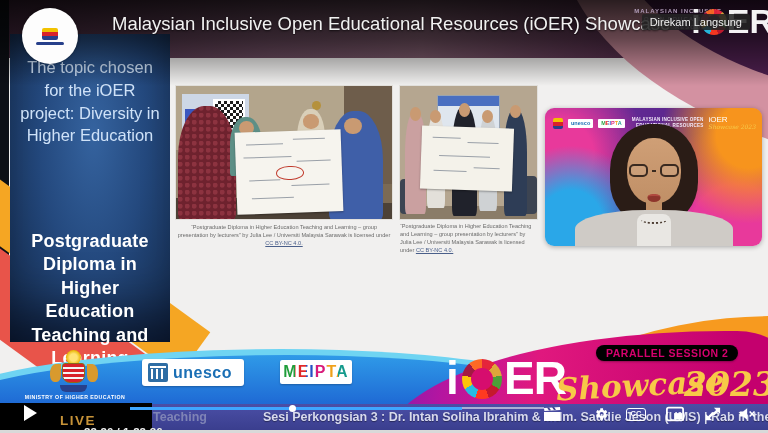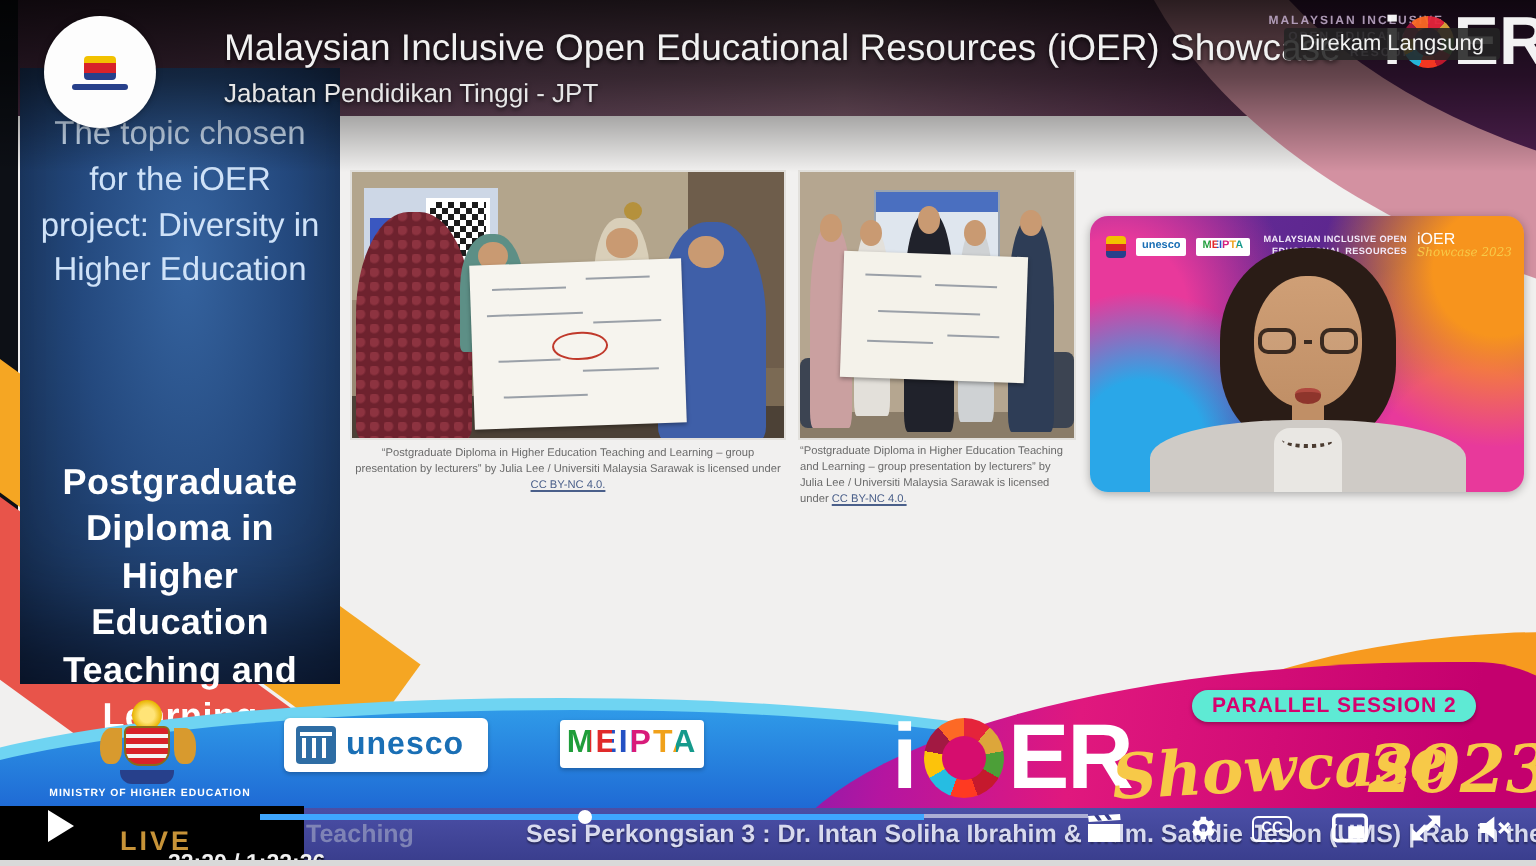--- a/index.html
+++ b/index.html
@@ -169,21 +169,21 @@
     font-family:"Liberation Sans",sans-serif;}
   .ioer-i{position:absolute;left:8px;top:10px;}
   .ioer-er{position:absolute;left:66px;top:10px;letter-spacing:-1px;}
   .wheel{position:absolute;left:24px;top:14px;width:40px;height:40px;border-radius:50%;
     background:conic-gradient(#e5243b 0 40deg,#dda63a 40deg 80deg,#4c9f38 80deg 120deg,#c5192d 120deg 160deg,#ff3a21 160deg 200deg,#26bde2 200deg 240deg,#fcc30b 240deg 280deg,#a21942 280deg 320deg,#fd6925 320deg 360deg);}
   .wheel-hole{position:absolute;left:9px;top:9px;width:22px;height:22px;border-radius:50%;background:#d60d6e;}
   .ioer-showcase{position:absolute;left:118px;top:22px;color:#f7c948;font-size:31px;
     font-family:"DejaVu Serif",serif;font-style:italic;font-weight:bold;transform:rotate(-3deg);}
   .ioer-year{position:absolute;left:246px;top:20px;color:#f7c948;font-size:33px;font-style:italic;
     font-weight:bold;font-family:"DejaVu Serif",serif;}
-  .session-badge{position:absolute;left:158px;top:0px;background:#5eead4;border-radius:10px;
+  .session-badge{position:absolute;left:158px;top:0px;background:#000000;border-radius:10px;
     padding:2px 10px;color:#d6006e;font-weight:bold;font-size:10.5px;letter-spacing:.5px;
     box-shadow:0 1px 2px rgba(0,0,0,.3);}
 
   
   .yt-top{left:0;top:0;width:768px;height:86px;
     background:linear-gradient(180deg,rgba(0,0,0,.80) 0%,rgba(0,0,0,.52) 45%,rgba(0,0,0,0) 100%);}
   .watermark{right:46px;top:8px;text-align:right;color:#bda8c6;font-size:6px;font-weight:bold;
     letter-spacing:1px;line-height:1.3;opacity:.9;}
   .wm-logo{right:-6px;top:4px;color:#fff;font-weight:bold;font-size:34px;line-height:1;opacity:.95;}
   .wm-wheel{display:inline-block;width:26px;height:26px;border-radius:50%;vertical-align:-2px;
@@ -365,21 +365,20 @@
     <div>OPEN EDUCATIONAL</div>
     <div>RESOURCES</div>
   </div>
   <div class="abs wm-logo"><span>i</span><span class="wm-wheel"></span><span>ER</span></div>
   <div class="abs avatar">
     <div class="mini-crest"></div>
     <div class="mini-line"></div>
   </div>
   <div class="abs yt-title">Malaysian Inclusive Open Educational Resources (iOER) Showcase 2023 | Para...</div>
   <div class="abs yt-badge">Direkam Langsung</div>
-  <div class="abs yt-channel">Jabatan Pendidikan Tinggi - JPT</div>
 
   <div class="abs ticker-strip"></div>
   <div class="abs black-bar"></div>
   <div class="abs ticker-prev">Teaching</div>
   <div class="abs ticker-text">Sesi Perkongsian 3 : Dr. Intan Soliha Ibrahim &amp; Mdm. Saudie Jeson (UMS) | Rab in the iOER W</div>
   <div class="abs progress"></div>
   <div class="abs buffer"></div>
   <div class="abs playhead"></div>
   <div class="abs play-btn"></div>
   <div class="abs live-label">LIVE</div>

